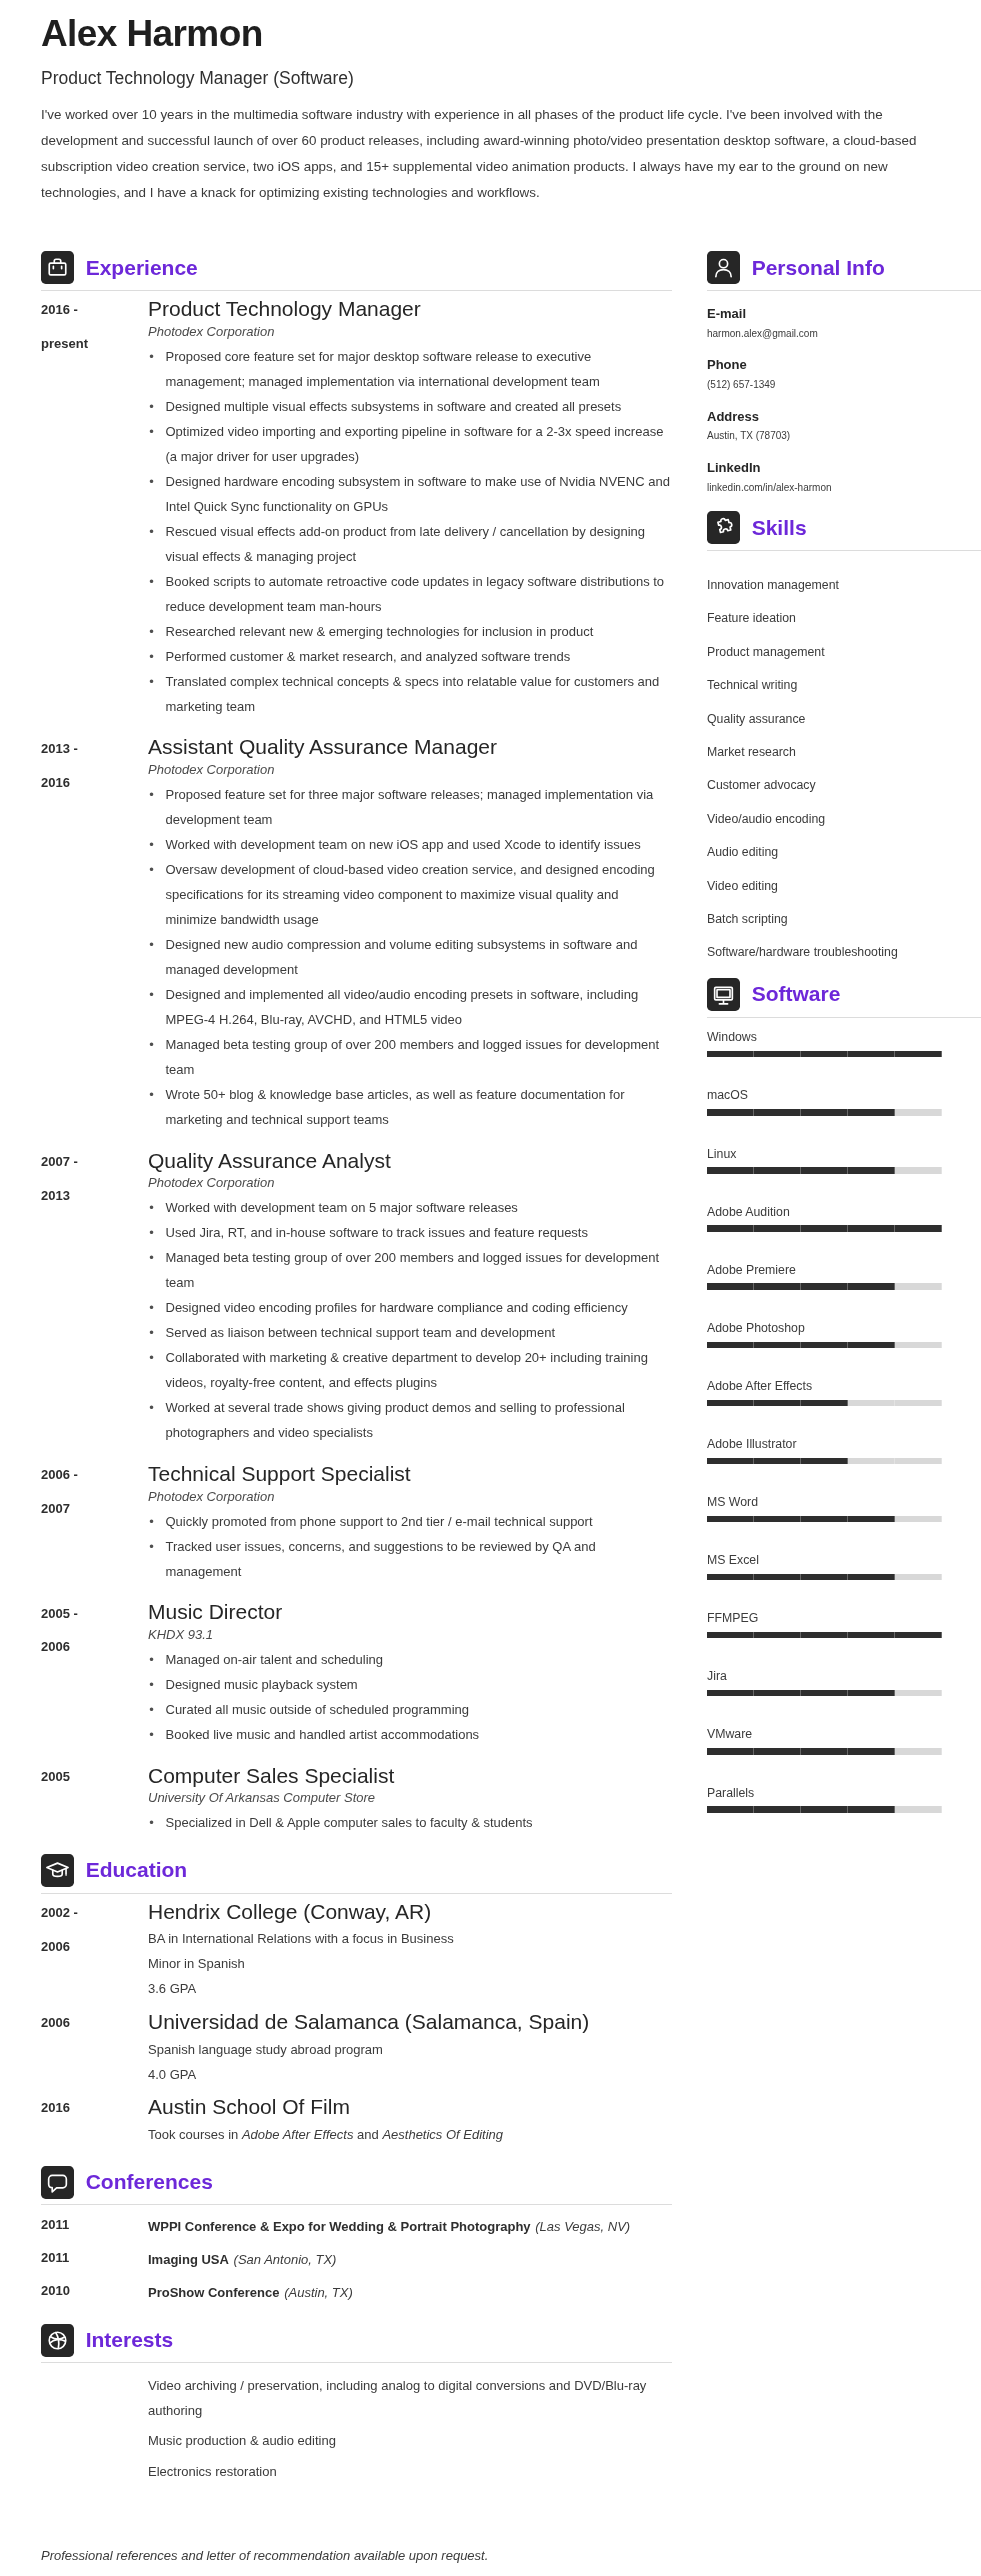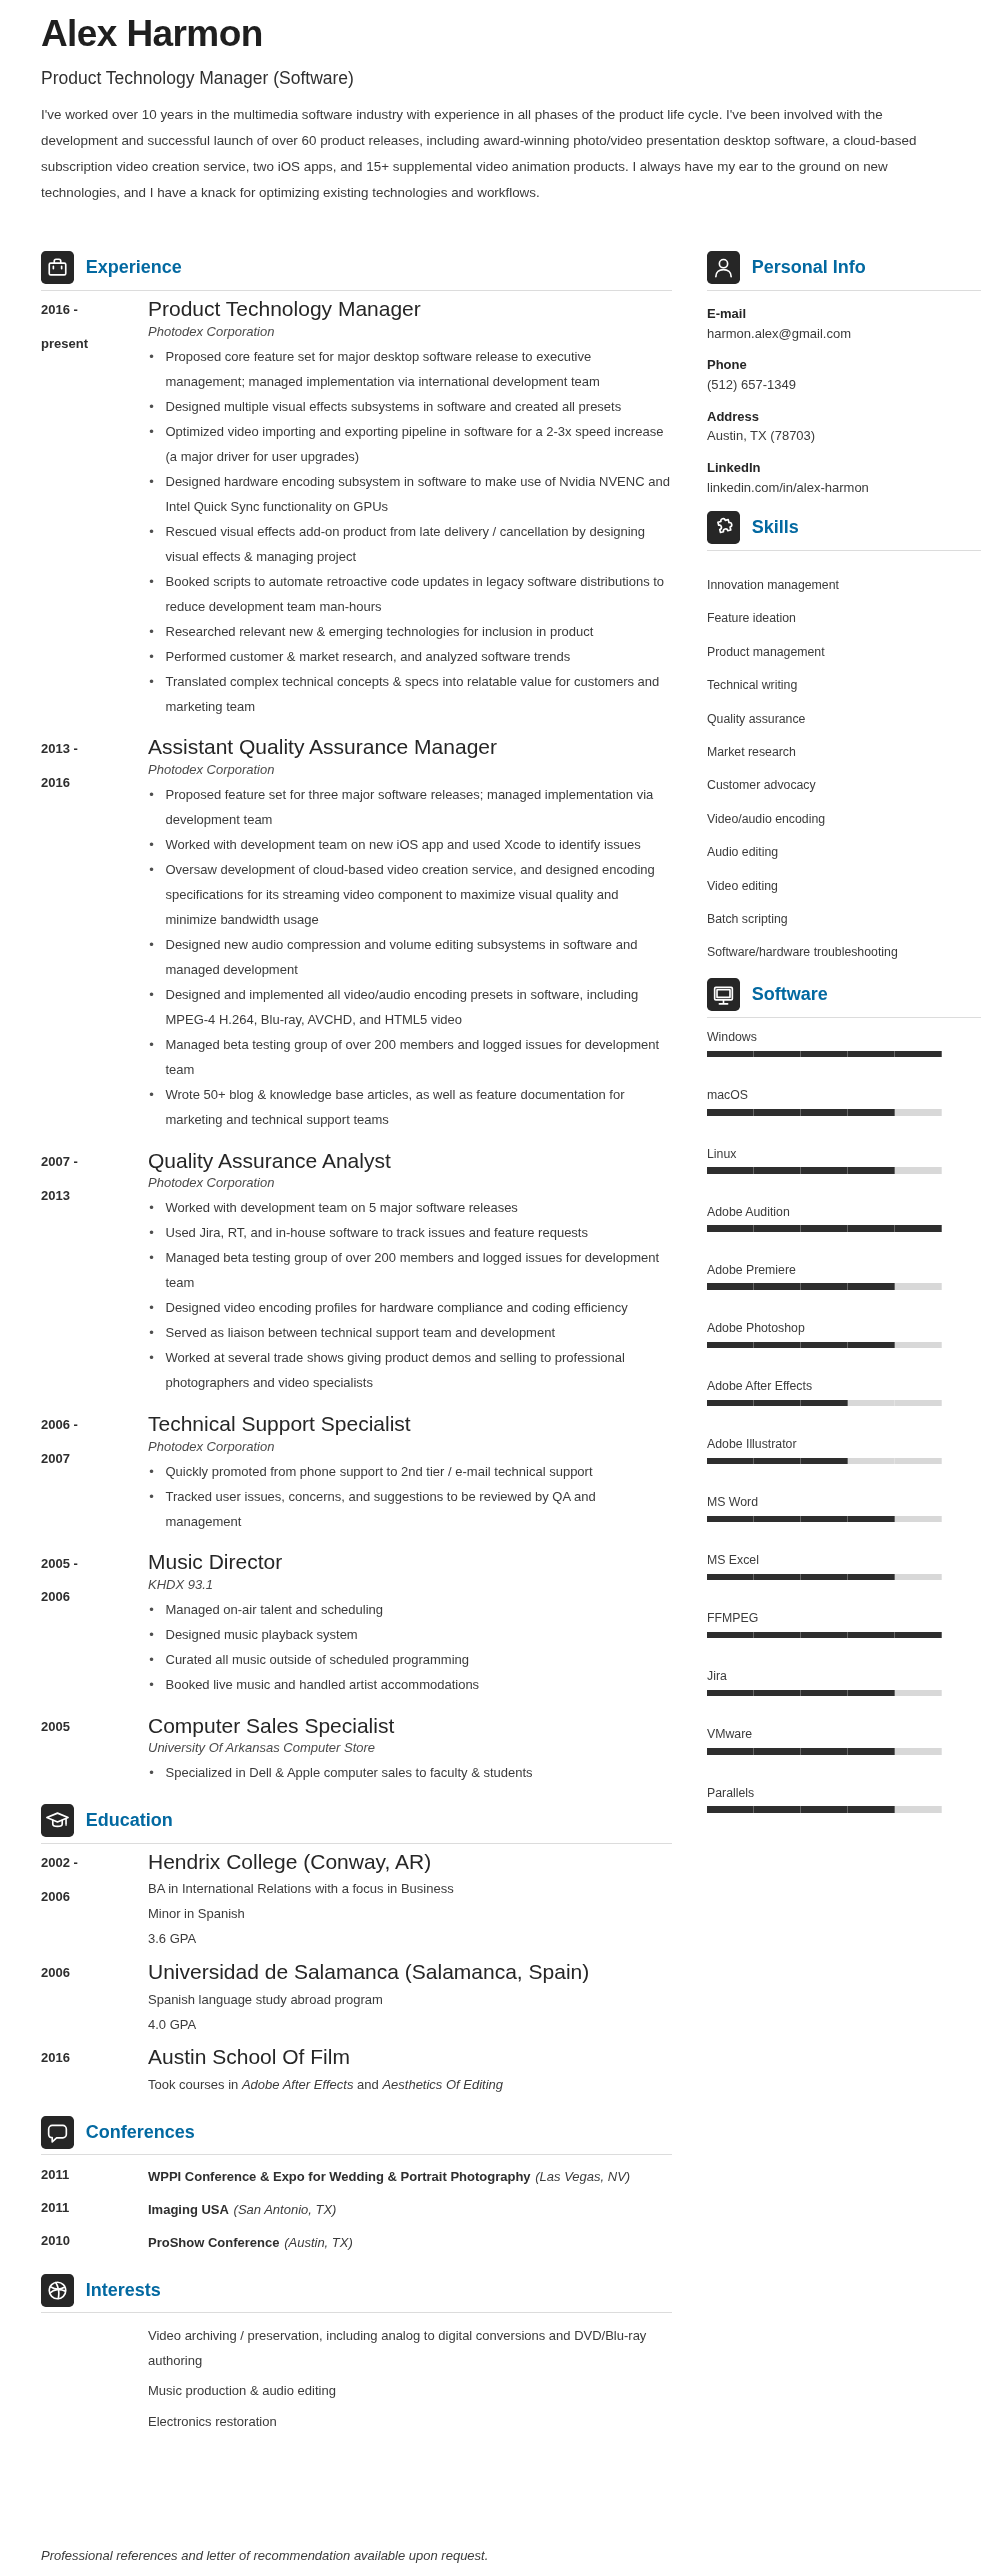--- a/index.html
+++ b/index.html
@@ -13,21 +13,21 @@
   .subtitle { font-size:17.5px; color:#303030; margin-top:14px; }
   .summary { font-size:13.4px; line-height:26px; color:#3a3a3a; margin-top:13px; max-width:902px; }
 
   
   .columns { display:flex; padding:0 23.4px 0 41px; margin-top:9.3px; }
   .main { width:631px; margin-right:35px; flex:0 0 auto; }
   .sidebar { width:275px; flex:0 0 auto; }
 
   
   .section-header { display:flex; align-items:center; gap:11.7px; border-bottom:1.2px solid #dcdcdc; padding-bottom:5.8px; }
-  .section-header h2 { font-size:18px; font-weight:bold; color:#0369a1;text-align:center; }
+  .section-header h2 { font-size:21px; font-weight:bold; color:#6d28d9;text-align:center; }
   .icon-box { width:33px; height:33px; background:#262626; border-radius:4.7px; display:flex; align-items:center; justify-content:center; flex:0 0 auto; }
   .icon-box svg { display:block; stroke:#ffffff; stroke-width:2.8; fill:none; stroke-linecap:round; stroke-linejoin:round; }
   .main .section + .section { margin-top:18.7px; }
   .sidebar .section + .section { margin-top:15px; }
 
   
   .entries { margin-top:8.2px; }
   .entry { display:flex; margin-bottom:18.7px; }
   .entry:last-child { margin-bottom:0; }
   .entry-dates { width:107px; flex:0 0 auto; font-size:13px; font-weight:bold; color:#2e2e2e; line-height:17.5px; padding-top:2.3px; }
@@ -48,21 +48,21 @@
   .conf-line strong { font-weight:bold; color:#2e2e2e; }
   .conf-line em { font-style:italic; margin-left:4.7px; }
 
   .interests-list { margin:9.3px 0 0 107px; }
   .interests-list p { font-size:13px; line-height:25px; color:#3b3b3b; margin-bottom:5.8px; max-width:502px; }
 
   
   .pi-group { margin-top:15px; }
   .pi-group:first-of-type { margin-top:16.4px; }
   .pi-label { font-size:13px; font-weight:bold; color:#262626; line-height:16.4px; margin-bottom:3.5px; }
-  .pi-value { font-size:13px; color:#3b3b3b; line-height:16.4px; }
+  .pi-value { font-size:10px; color:#3b3b3b; line-height:16.4px; }
 
   .skills-list { margin-top:26px; }
   .skills-list p { font-size:12.3px; color:#3b3b3b; line-height:16.4px; margin-bottom:17px; }
 
   .sw-list { margin-top:11.7px; }
   .sw-entry { margin-bottom:30px; }
   .sw-name { font-size:12.3px; color:#3b3b3b; line-height:16.4px; margin-bottom:5.3px; }
   .bar { position:relative; width:235px; height:6.4px; background:#d8d8d8; }
   .bar-fill { position:absolute; left:0; top:0; bottom:0; background:#2e2e2e; }
   .bar::after { content:""; position:absolute; inset:0;
@@ -149,20 +149,21 @@
             </div>
             <div class="entry-body">
               <h3 class="job-title">Quality Assurance Analyst</h3>
               <div class="company">Photodex Corporation</div>
               <ul class="bullets">
                 <li>Worked with development team on 5 major software releases</li>
                 <li>Used Jira, RT, and in-house software to track issues and feature requests</li>
                 <li>Managed beta testing group of over 200 members and logged issues for development team</li>
                 <li>Designed video encoding profiles for hardware compliance and coding efficiency</li>
                 <li>Served as liaison between technical support team and development</li>
+                <li>Collaborated with marketing &amp; creative department to develop 20+ including training videos, royalty-free content, and effects plugins</li>
                 <li>Worked at several trade shows giving product demos and selling to professional photographers and video specialists</li>
               </ul>
             </div>
           </div>
 
           <div class="entry">
             <div class="entry-dates">
               <div>2006 -</div>
               <div>2007</div>
             </div>

